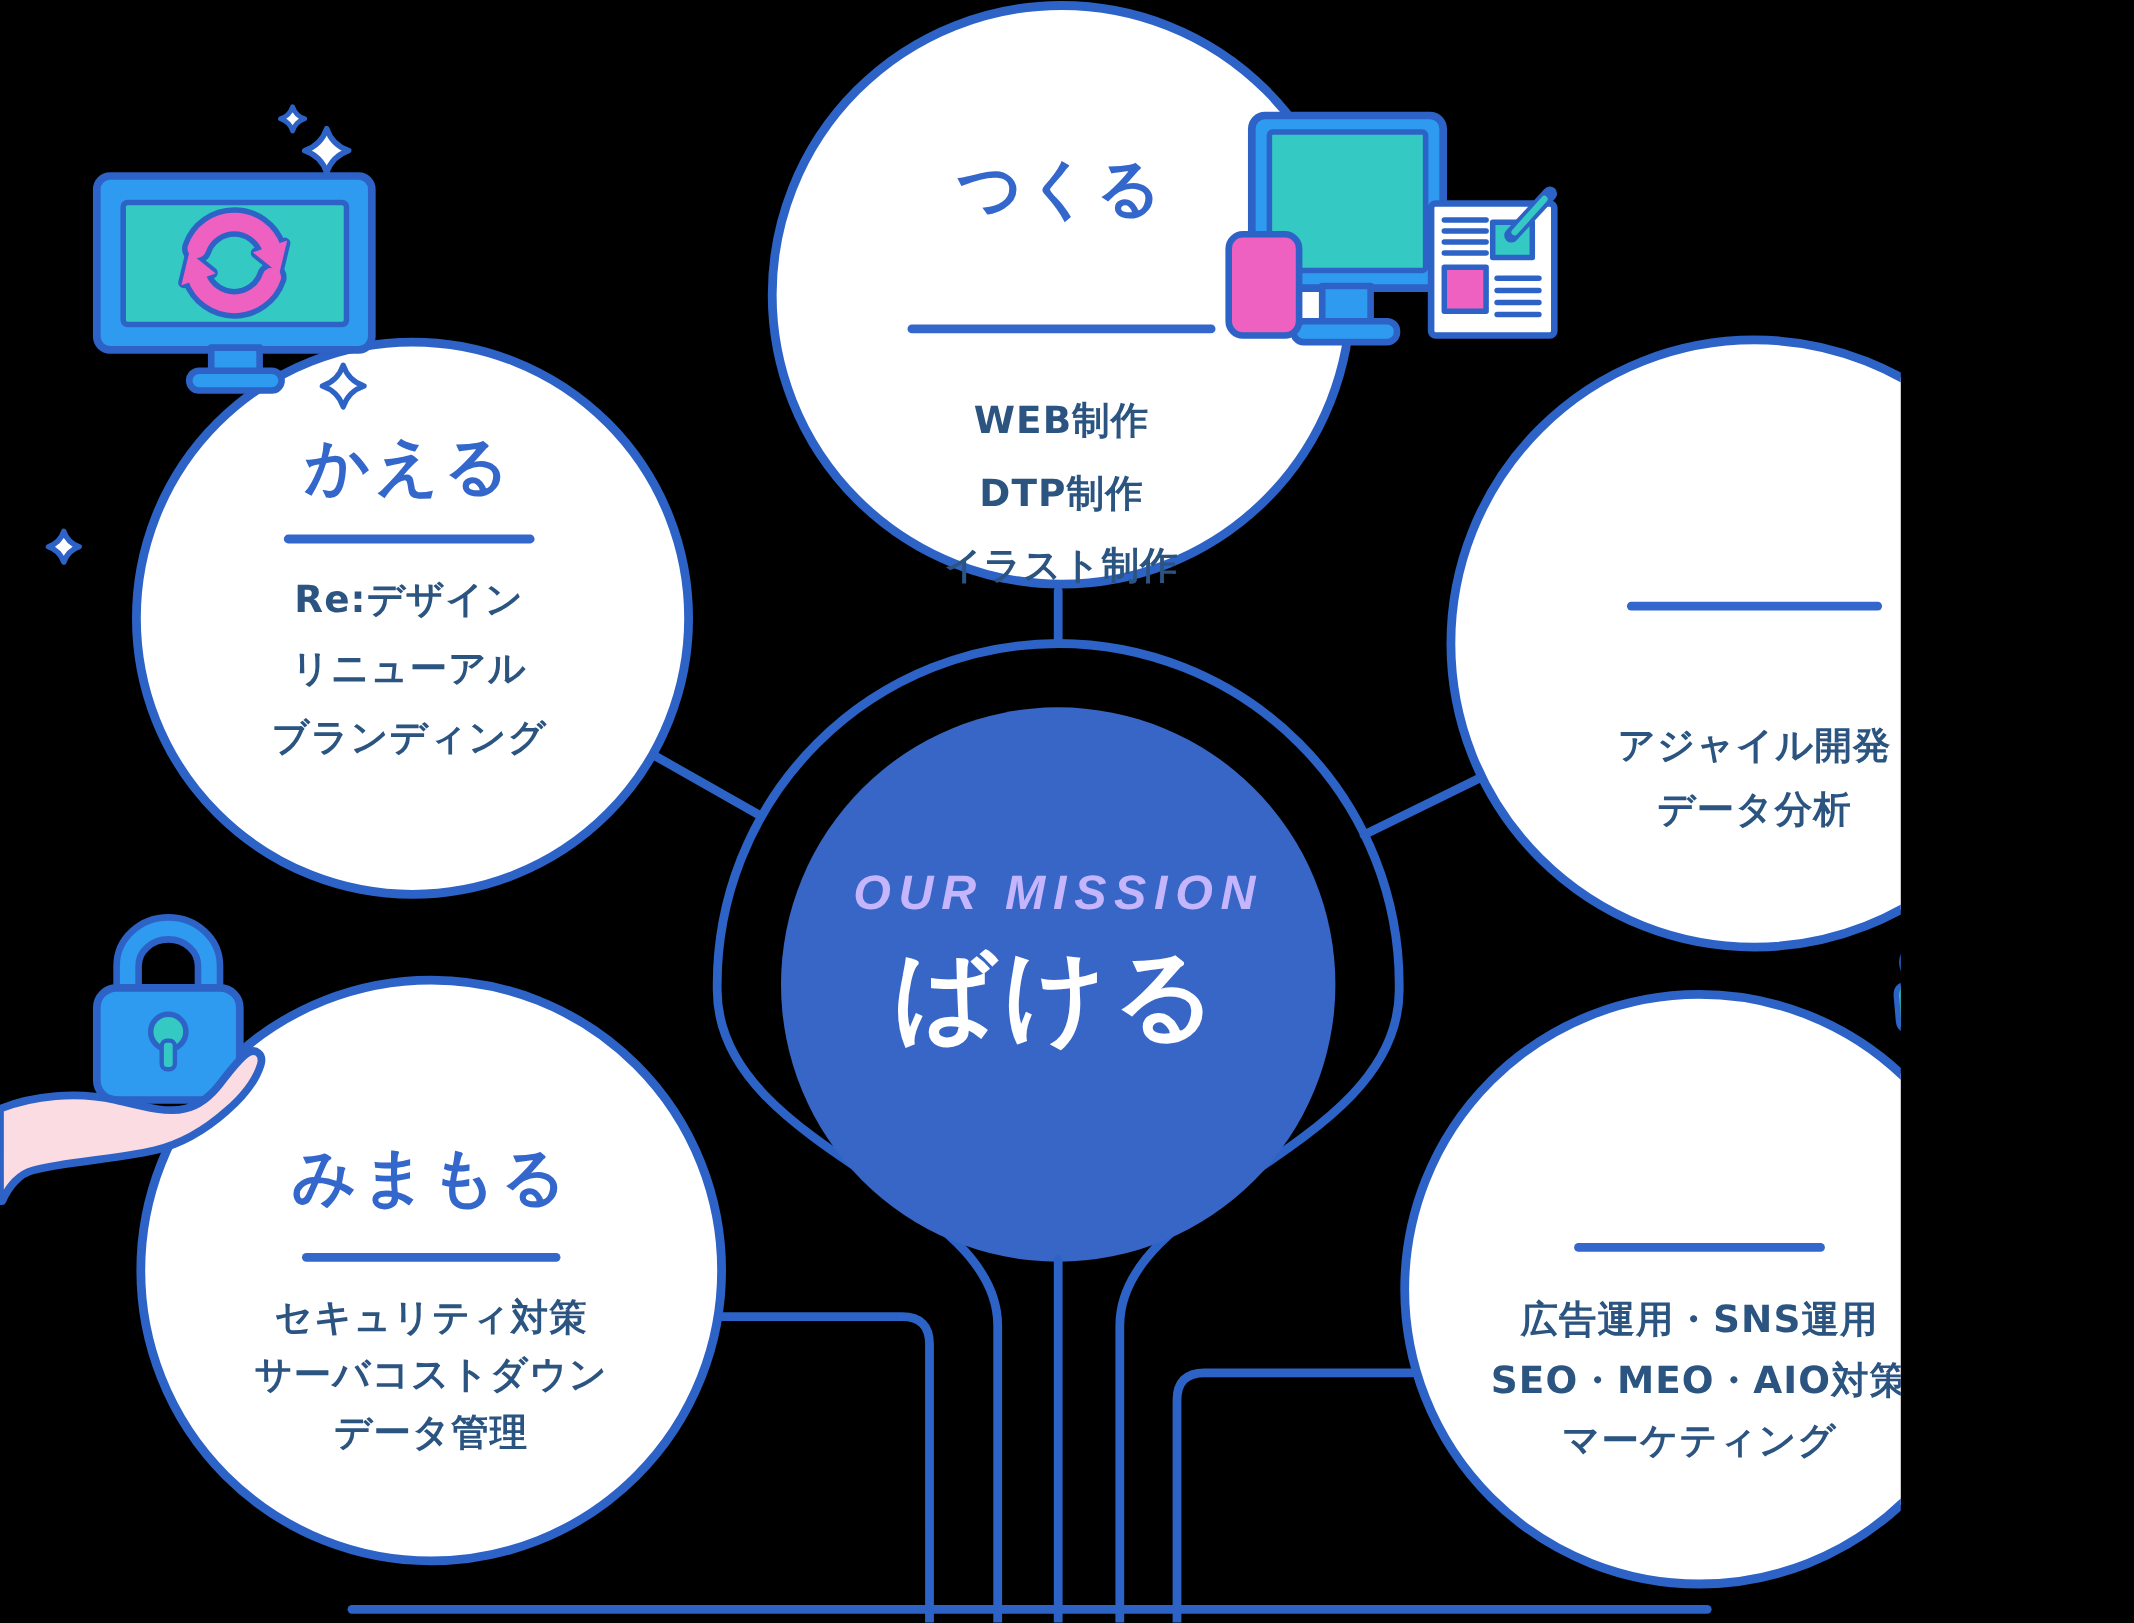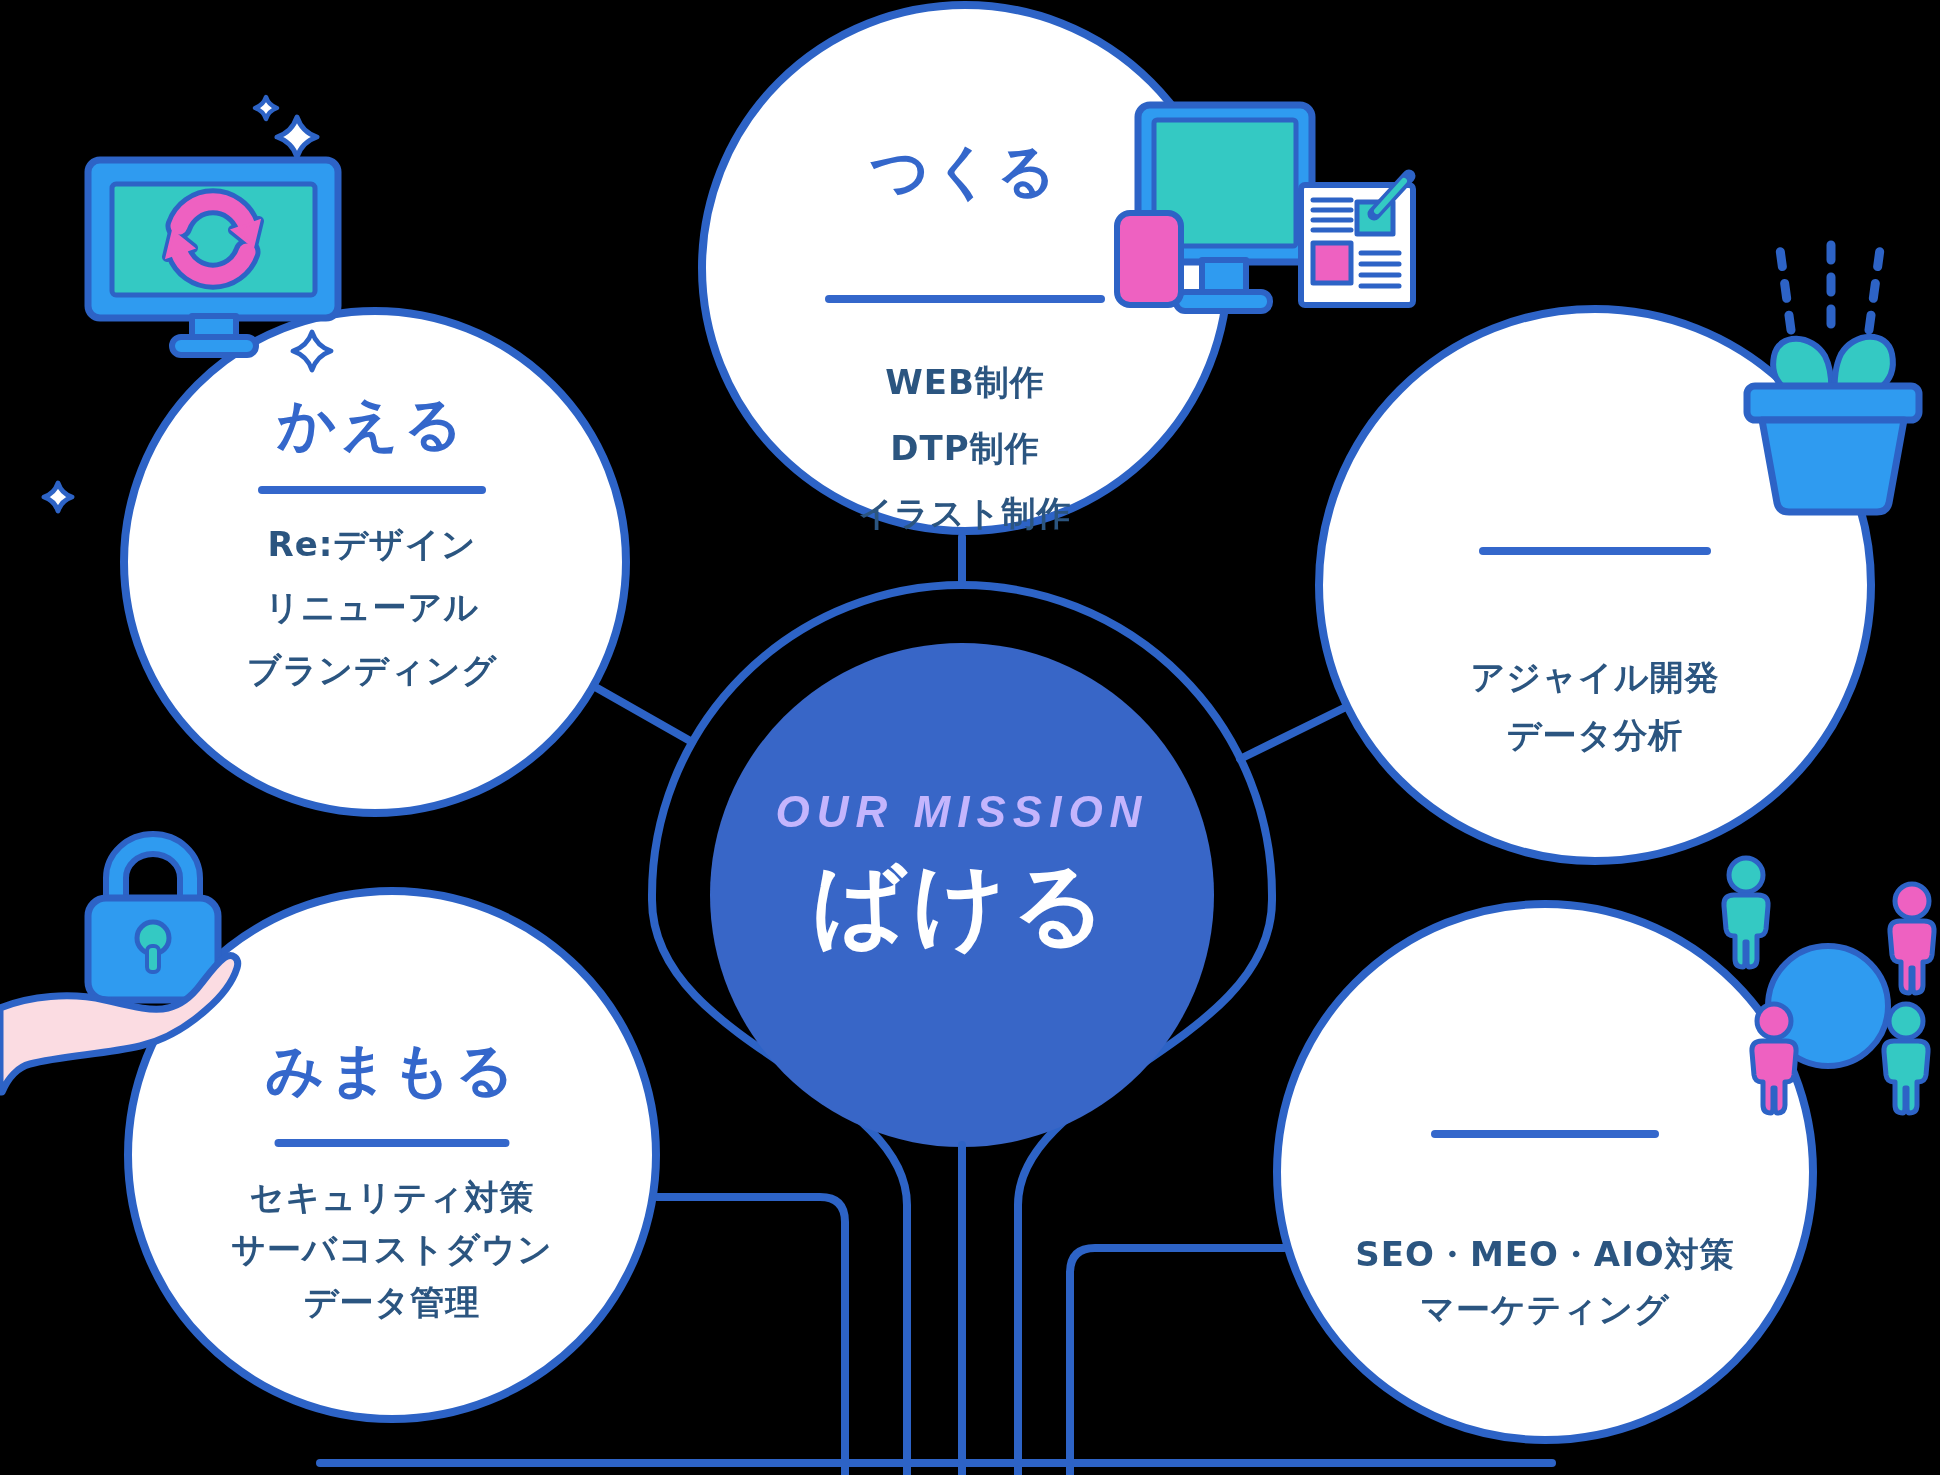--- a/index.html
+++ b/index.html
@@ -1,16 +1,16 @@
 <!DOCTYPE html>
 <html style="--line: #2d63c6; --heading: #3467cb; --navy: #2b5580; --mission: #3866c7; --azure: #2f9bf0; --teal: #34c9c3; --pink: #ee61c1; --hand: #fbdce2; --paper: #ffffff; --background: #000000;"><head>
 <meta charset="utf-8">
 <style>
   html,body{margin:0;padding:0;background:var(--background,#000);}
-  #stage{position:relative;width:1940px;height:1475px;overflow:hidden;
+  #stage{position:relative;width:1728px;height:1475px;overflow:hidden;
          font-family:"DejaVu Sans",sans-serif;}
   svg{position:absolute;left:0;top:0;pointer-events:none;}
   .ln{stroke:var(--line);stroke-width:8;fill:none;stroke-linecap:round;stroke-linejoin:round;}
   .f-mission{fill:var(--mission);}
   .f-azure{fill:var(--azure);} .f-teal{fill:var(--teal);} .f-pink{fill:var(--pink);}
   .f-hand{fill:var(--hand);} .f-paper{fill:var(--paper);} .f-line{fill:var(--line);}
   .s-line{stroke:var(--line);stroke-linecap:round;stroke-linejoin:round;}
   .node{position:absolute;background:#fff;border:8px solid var(--line);
         border-radius:50%;box-sizing:border-box;}
   #n-tsukuru {left:698px; top:1px;    width:534px;height:534px;}
@@ -171,18 +171,19 @@
   <div class="t item" style="left:1595px;top:678px">アジャイル開発</div>
   <div class="t item" style="left:1595px;top:736px">データ分析</div>
 
   <div class="t head" style="left:392px;top:1071px">みまもる</div>
   <div class="t rule" style="left:392px;top:1143px;width:235px"></div>
   <div class="t item" style="left:392px;top:1198px">セキュリティ対策</div>
   <div class="t item" style="left:392px;top:1250px">サーバコストダウン</div>
   <div class="t item" style="left:392px;top:1303px">データ管理</div>
 
   <div class="t rule" style="left:1545px;top:1134px;width:228px"></div>
+  <div class="t item" style="left:1545px;top:1200px">広告運用・SNS運用</div>
   <div class="t item" style="left:1545px;top:1255px">SEO・MEO・AIO対策</div>
   <div class="t item" style="left:1545px;top:1310px">マーケティング</div>
 
   <div class="t m-eyebrow" style="left:962px;top:812px">OUR MISSION</div>
   <div class="t m-title" style="left:962px;top:905px">ばける</div>
 </div>
 
 </body></html>

